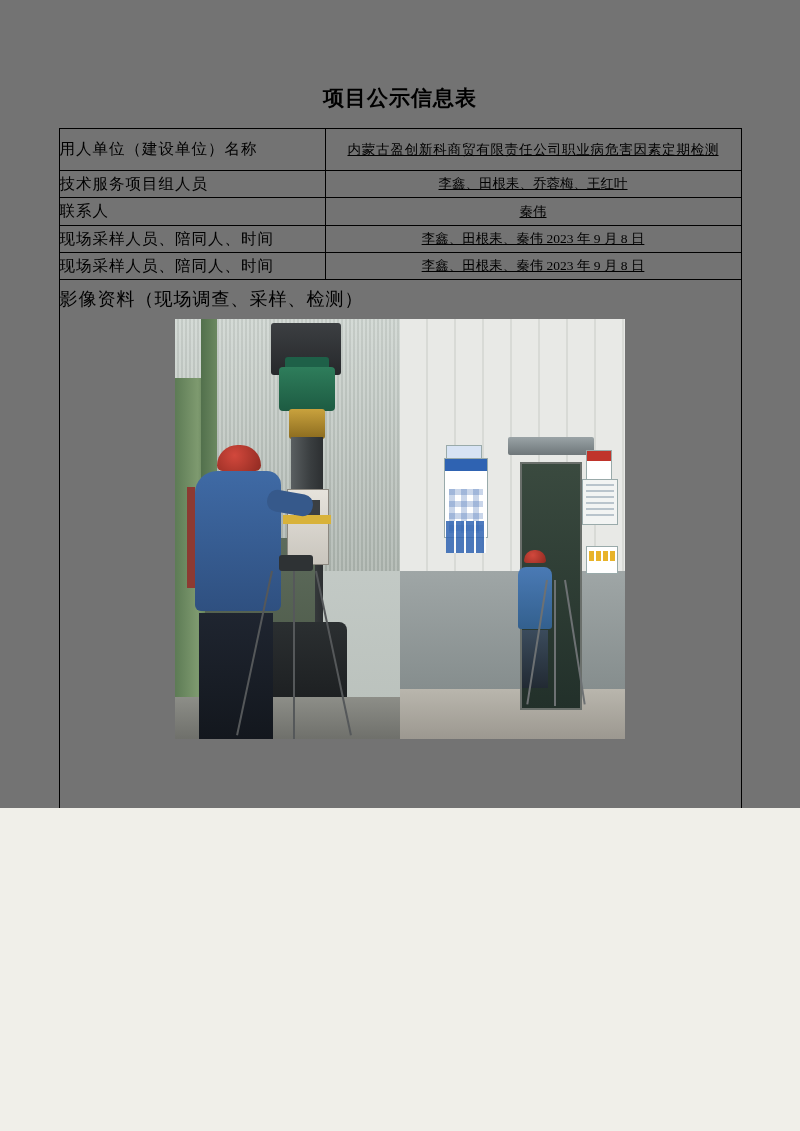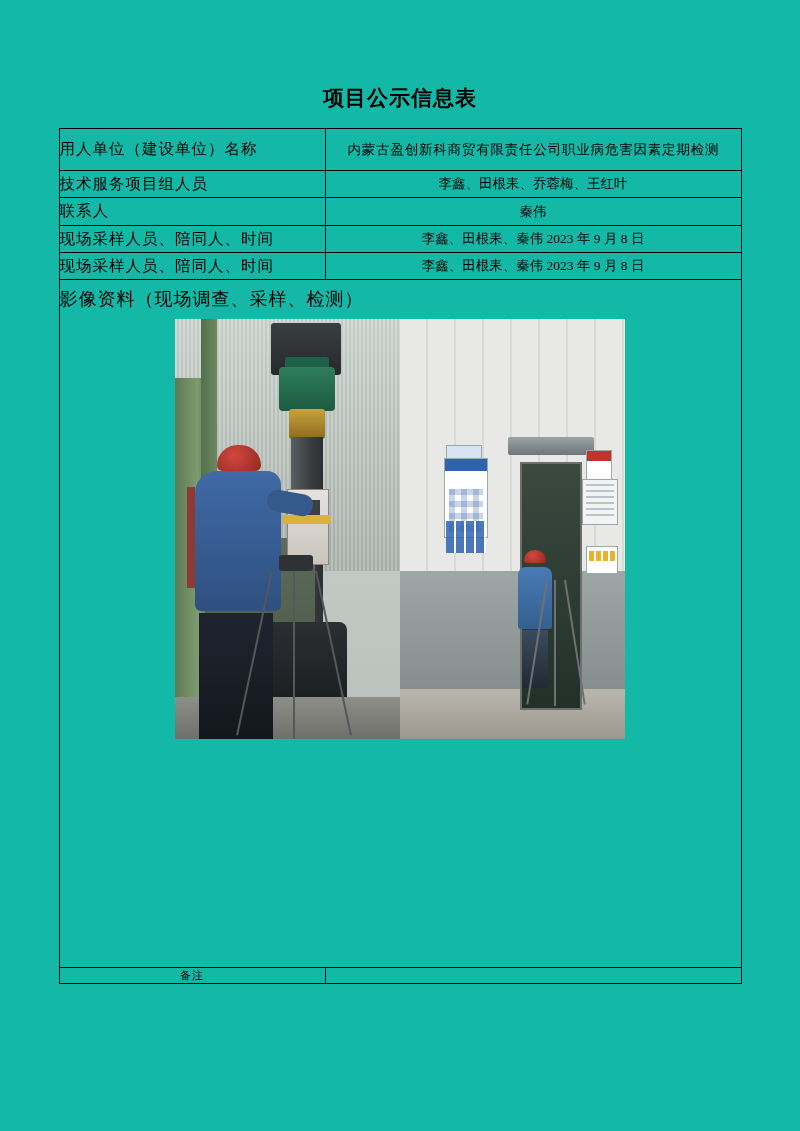--- a/index.html
+++ b/index.html
@@ -6,23 +6,23 @@
     margin: 0;
     padding: 0;
     background: #f0efe9;
   }
   body {
     font-family: "Liberation Serif", "DejaVu Serif", serif;
   }
   .page {
     position: relative;
     width: 800px;
-    height: 1131px;
+    height: 808px;
     margin: 0 auto;
-    background: #14b8a6;
+    background: #737373;
     box-sizing: border-box;
     overflow: hidden;
   }
   .doc-title {
     text-align: center;
     font-size: 21px;
     font-weight: 700;
     letter-spacing: 1px;
     margin: 0;
     padding: 84px 0 16px 0;
@@ -46,20 +46,21 @@
     font-size: 15.5px;
     line-height: 1.7;
     padding: 8px 6px;
     letter-spacing: 1px;
   }
   .value-cell {
     text-align: center;
     font-size: 13.5px;
     line-height: 1.9;
     padding: 7px 14px;
+    text-decoration: underline;
   }
   .value-cell.justify2 {
     text-align: justify;
     text-align-last: justify;
     padding: 7px 22px;
   }
   .row-tall .value-cell {
     line-height: 2.0;
   }
   .media-cell {

